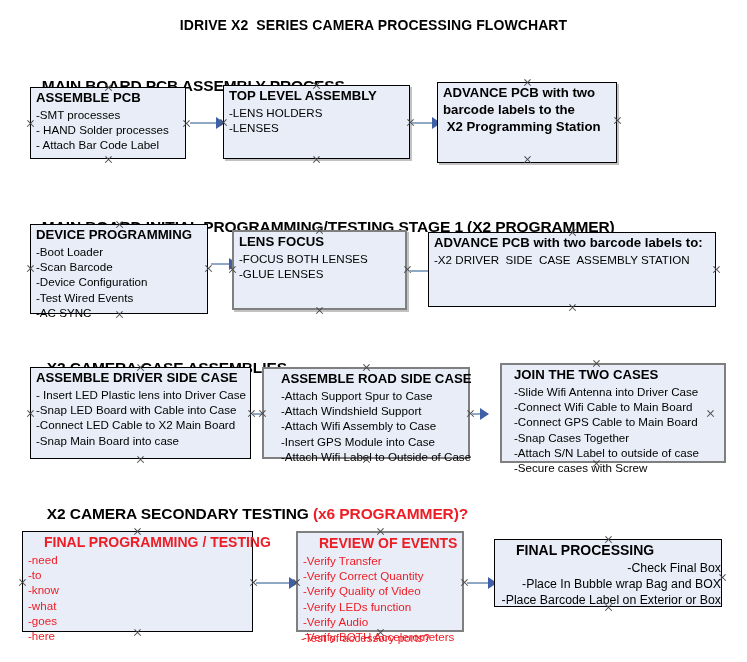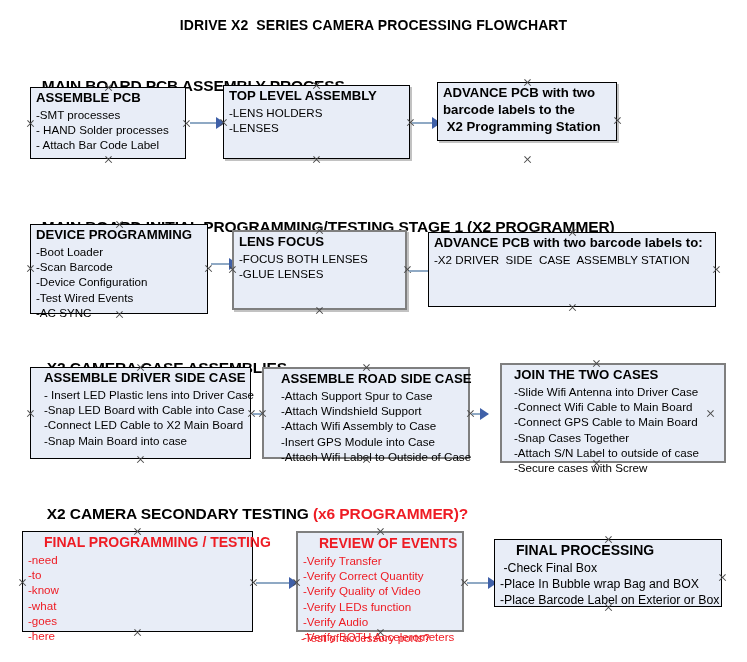--- a/index.html
+++ b/index.html
@@ -71,21 +71,21 @@
     font-weight: normal;
     color: #000000;
     line-height: 1.32;
     padding-left: 5px;
     white-space: pre;
   }
   .pbox.red .btitle { color: #ee1c24; }
   .pbox.red .bline  { color: #ee1c24; }
 
   .pbox .btitle.big   { font-size: 14px; padding-left: 21px; }
-  .pbox .bline.bigger { font-size: 12.3px; }
+  .pbox .bline.bigger { font-size: 12.3px; text-align: right; }
   .pbox .bline.bold   { font-weight: bold; font-size: 13.2px; line-height: 1.28; }
 
   
   .overflow-line {
     position: absolute;
     font-size: 11.6px;
     color: #ee1c24;
     white-space: pre;
     line-height: 1.32;
   }
@@ -159,21 +159,21 @@
   <div class="handle" style="left:312px; top:81px;"></div>
   <div class="handle" style="left:312px; top:155px;"></div>
   <div class="handle" style="left:219px; top:118px;"></div>
   <div class="handle" style="left:406px; top:118px;"></div>
 
   <div class="conn" style="left:412px; top:117px; width:28px;">
     <div class="shaft"></div>
     <div class="head"></div>
   </div>
 
-  <div class="pbox shadowed" style="left:437px; top:82px; width:180px; height:59px;">
+  <div class="pbox shadowed" style="left:437px; top:82px; width:180px; height:81px;">
     <span class="btitle">ADVANCE PCB with two</span>
     <span class="bline bold">barcode labels to the</span>
     <span class="bline bold"> X2 Programming Station</span>
   </div>
   <div class="handle" style="left:523px; top:78px;"></div>
   <div class="handle" style="left:523px; top:155px;"></div>
   <div class="handle" style="left:613px; top:116px;"></div>
 
   <div class="section-heading" style="left:25px; top:200px;">
     <span>MAIN BOARD INITIAL PROGRAMMING/TESTING STAGE 1 (X2 PROGRAMMER)</span>
@@ -217,21 +217,21 @@
     <span class="bline">-X2 DRIVER  SIDE  CASE  ASSEMBLY STATION</span>
   </div>
   <div class="handle" style="left:568px; top:228px;"></div>
   <div class="handle" style="left:568px; top:303px;"></div>
   <div class="handle" style="left:712px; top:265px;"></div>
 
   <div class="section-heading" style="left:30px; top:341px;">
     <span>X2 CAMERA CASE ASSEMBLIES</span>
   </div>
 
-  <div class="pbox" style="left:30px; top:367px; width:221px; height:92px;padding-left:8px;">
+  <div class="pbox" style="left:30px; top:367px; width:221px; height:92px;">
     <span class="btitle">ASSEMBLE DRIVER SIDE CASE</span>
     <span class="bline">- Insert LED Plastic lens into Driver Case</span>
     <span class="bline">-Snap LED Board with Cable into Case</span>
     <span class="bline">-Connect LED Cable to X2 Main Board</span>
     <span class="bline">-Snap Main Board into case</span>
   </div>
   <div class="handle" style="left:136px; top:363px;"></div>
   <div class="handle" style="left:136px; top:455px;"></div>
   <div class="handle" style="left:26px; top:409px;"></div>
   <div class="handle" style="left:247px; top:409px;"></div>

